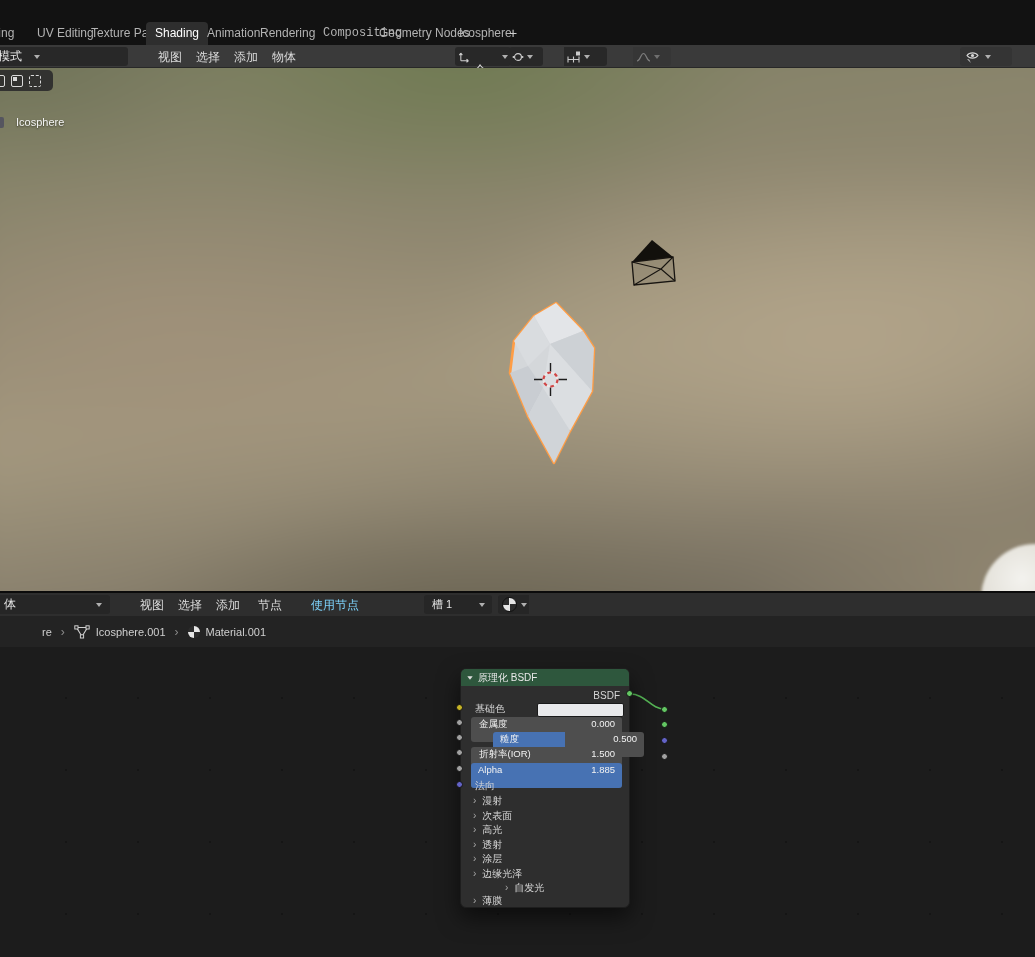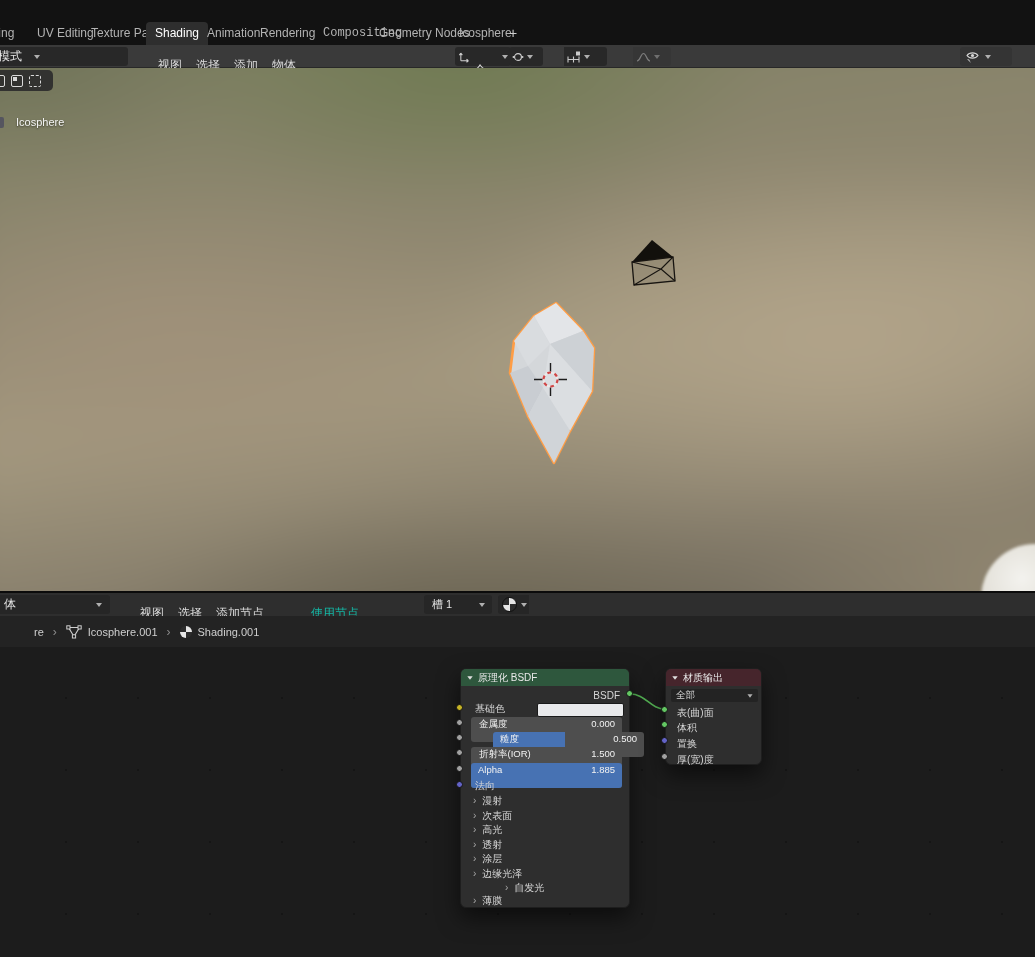--- a/index.html
+++ b/index.html
@@ -12,21 +12,21 @@
   #topbar{left:0;top:0;width:1035px;height:45px;background:#121212;}
   .tab{position:absolute;top:22px;height:23px;line-height:23px;font-size:12px;
        color:#b3b3b3;padding:0 9px;border-radius:4px 4px 0 0;cursor:default;}
   .tab.active{background:#2e2e2e;color:#ffffff;}
   .tab.newtab{color:#cfcfcf;font-size:14px;}
 
   
   #vh{left:0;top:45px;width:1035px;height:23px;background:#3a3a3a;border-bottom:1px solid #282828;box-sizing:border-box;}
   .pill{position:absolute;height:19px;background:#282828;border-radius:3px;
         display:flex;align-items:center;font-size:12px;color:#e4e4e4;}
-  .menu{position:absolute;top:4px;font-size:12px;color:#dcdcdc;line-height:16px;margin-top:8px;}
+  .menu{position:absolute;top:4px;font-size:12px;color:#dcdcdc;line-height:16px;}
   .chv{display:inline-block;width:0;height:0;border-left:3.5px solid transparent;
        border-right:3.5px solid transparent;border-top:4px solid #b0b0b0;}
   .dim{opacity:.45;}
 
   
   #vp{left:0;top:68px;width:1035px;height:523px;overflow:hidden;}
   #vpbg{position:absolute;left:-60px;top:-60px;width:1155px;height:643px;filter:blur(26px);
     background:
       radial-gradient(640px 300px at 78% 52%, #b2a48a 0%, rgba(178,164,138,0) 65%),
       radial-gradient(560px 280px at 20% 52%, #a0917a 0%, rgba(160,145,122,0) 62%),
@@ -199,53 +199,53 @@
 <div class="abs" id="gapline"></div>
 
 <div class="abs" id="sh">
   <div class="pill" style="left:-30px;top:2px;width:140px;border-radius:0 3px 3px 0;">
     <span style="margin-left:34px;">体</span>
     <span class="chv" style="position:absolute;right:8px;"></span>
   </div>
   <div class="menu" style="left:140px;">视图</div>
   <div class="menu" style="left:178px;">选择</div>
   <div class="menu" style="left:216px;">添加</div>
-  <div class="menu" style="left:240px;">节点</div>
-
-  <div class="menu" style="left:311px;color:#14b8a6;">使用节点</div>
+  <div class="menu" style="left:258px;">节点</div>
+
+  <div class="menu" style="left:311px;color:#7dd3fc;">使用节点</div>
 
   <div class="pill" style="left:424px;top:2px;width:68px;">
     <span style="margin-left:8px;font-size:11px;">槽 1</span>
     <span class="chv" style="position:absolute;right:7px;"></span>
   </div>
 
   <div class="pill" style="left:498px;top:2px;width:31px;border-radius:3px 0 0 3px;">
     <span style="margin-left:4px;width:13px;height:13px;border-radius:50%;border:1px solid #111;
       background:conic-gradient(#e6e6e6 0 90deg,#2c2c2c 90deg 180deg,#e6e6e6 180deg 270deg,#2c2c2c 270deg 360deg);"></span>
     <span class="chv" style="margin-left:4px;"></span>
   </div>
 
 </div>
 
 <div class="abs" id="canvas">
 
   <div id="pathbar">
-    <span style="margin-left:4px;padding-left:30px;">re</span>
+    <span style="margin-left:12px;padding-left:30px;">re</span>
     <span class="sep">›</span>
     <svg width="16" height="14" viewBox="0 0 16 14" style="margin-right:6px;">
       <path d="M2.5 2.5 H13.5 L8 11.5 Z" stroke="#cfcfcf" stroke-width="1.1" fill="none"></path>
       <rect x="0.8" y="0.8" width="3.2" height="3.2" fill="#222" stroke="#cfcfcf" stroke-width="1"></rect>
       <rect x="12" y="0.8" width="3.2" height="3.2" fill="#222" stroke="#cfcfcf" stroke-width="1"></rect>
       <rect x="6.4" y="9.8" width="3.2" height="3.2" fill="#222" stroke="#cfcfcf" stroke-width="1"></rect>
     </svg>
     <span>Icosphere.001</span>
     <span class="sep">›</span>
     <span style="width:12px;height:12px;border-radius:50%;margin-right:6px;
       background:conic-gradient(#e6e6e6 0 90deg,#2c2c2c 90deg 180deg,#e6e6e6 180deg 270deg,#2c2c2c 270deg 360deg);"></span>
-    <span>Shading.001</span>
+    <span>Material.001</span>
   </div>
 
   <svg class="abs" style="left:0;top:0;pointer-events:none;" width="1035" height="341">
     <path d="M630 78 C646 78 650 93 665 93" stroke="#55b455" stroke-width="1.6" fill="none"></path>
   </svg>
 
   <div class="node" style="left:460px;top:52px;width:170px;height:240px;">
     <div class="nhead" style="background:#2e573d;">
       <span class="chv chvw"></span>
       <span>原理化 BSDF</span>
@@ -287,32 +287,18 @@
   </div>
 
   <div class="socket" style="left:626px;top:74px;background:#63c763;"></div>
   <div class="socket" style="left:456px;top:88px;background:#c7b426;"></div>
   <div class="socket" style="left:456px;top:103px;background:#a1a1a1;"></div>
   <div class="socket" style="left:456px;top:118px;background:#a1a1a1;"></div>
   <div class="socket" style="left:456px;top:133px;background:#a1a1a1;"></div>
   <div class="socket" style="left:456px;top:149px;background:#a1a1a1;"></div>
   <div class="socket" style="left:456px;top:165px;background:#6363c7;"></div>
 
-  <div class="node" style="left:665px;top:52px;width:97px;height:97px;">
-    <div class="nhead" style="background:#46252c;">
-      <span class="chv chvw"></span>
-      <span>材质输出</span>
-    </div>
-    <div class="abs" style="left:5px;top:20px;width:87px;height:13px;background:#232323;border-radius:2px;display:flex;align-items:center;">
-      <span style="margin-left:5px;font-size:9.5px;color:#d6d6d6;">全部</span>
-      <span class="chv" style="position:absolute;right:5px;transform:scale(.85);"></span>
-    </div>
-    <div class="nrow" style="left:11px;top:37px;">表(曲)面</div>
-    <div class="nrow" style="left:11px;top:52px;">体积</div>
-    <div class="nrow" style="left:11px;top:68px;">置换</div>
-    <div class="nrow" style="left:11px;top:84px;">厚(宽)度</div>
-  </div>
 
   <div class="socket" style="left:661px;top:90px;background:#63c763;"></div>
   <div class="socket" style="left:661px;top:105px;background:#63c763;"></div>
   <div class="socket" style="left:661px;top:121px;background:#6363c7;"></div>
   <div class="socket" style="left:661px;top:137px;background:#a1a1a1;"></div>
 </div>
 
 </body></html>

